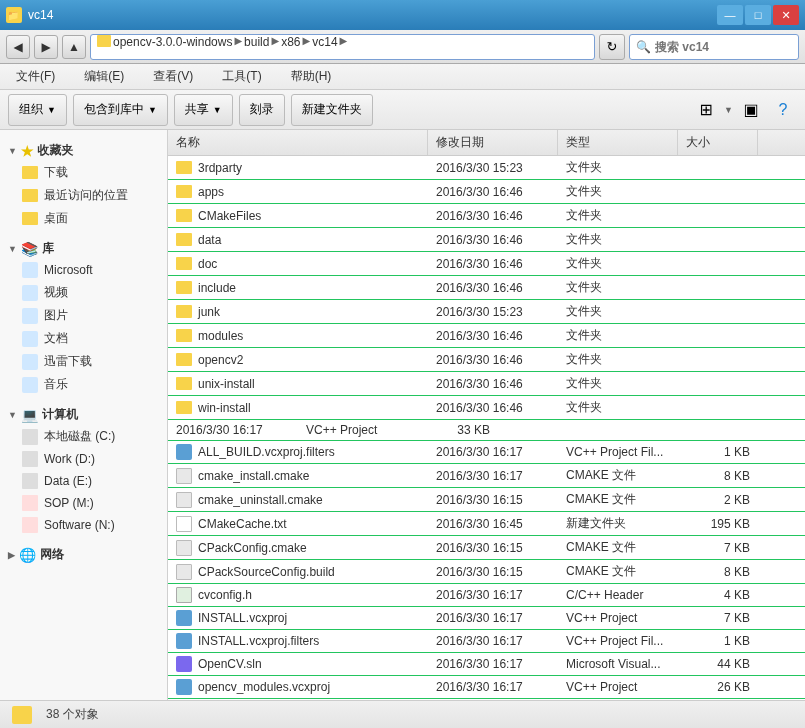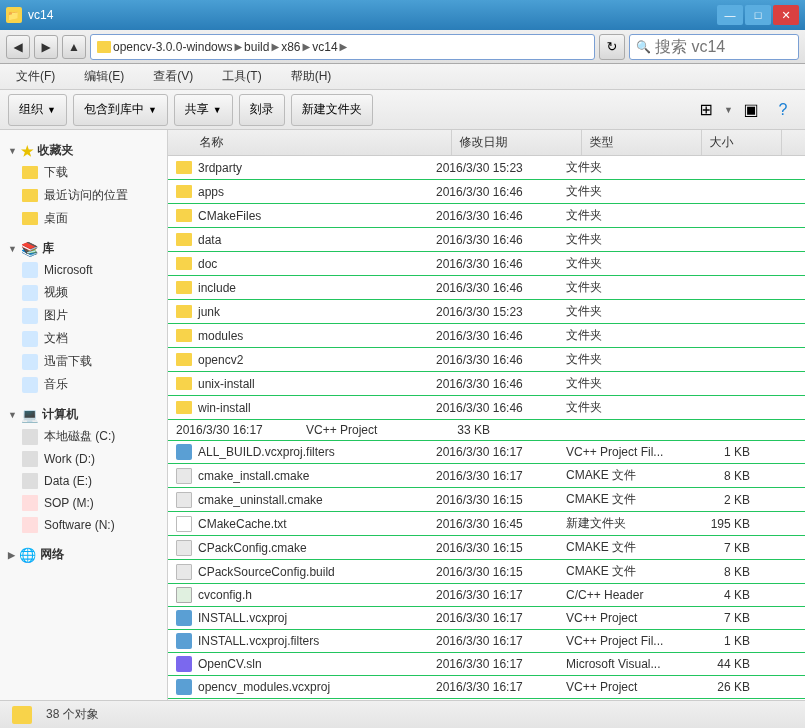--- a/index.html
+++ b/index.html
@@ -70,21 +70,21 @@
       font-size: 12px;
       color: #333;
     }
     .breadcrumb-bar {
       flex: 1;
       height: 26px;
       background: white;
       border: 1px solid #7a9fd4;
       border-radius: 3px;
       display: flex;
-      align-items: center;
+      align-items: flex-start;
       padding: 0 6px;
       gap: 2px;
       font-size: 12px;
       color: #333;
       overflow: hidden;
     }
     .breadcrumb-item {
       display: flex; align-items: center; gap: 2px;
     }
     .breadcrumb-sep {
@@ -101,22 +101,23 @@
       height: 26px;
       border: 1px solid #7a9fd4;
       border-radius: 3px;
       display: flex;
       align-items: center;
       background: white;
       padding: 0 6px;
     }
     .search-box input {
       border: none; outline: none;
-      width: 100%; font-size: 16px;
+      width: 100%; font-size: 12px;
       color: #a21caf;
+      font-weight: bold;
     }
     .refresh-btn {
       width: 26px; height: 26px;
       background: linear-gradient(to bottom, #f5f5f5, #d8d8d8);
       border: 1px solid #aaa;
       border-radius: 3px;
       cursor: pointer;
       display: flex; align-items: center; justify-content: center;
       font-size: 13px;
     }
@@ -229,21 +230,21 @@
     
     .file-list-area {
       flex: 1;
       overflow-y: auto;
       background: white;
     }
     .file-list-header {
       display: flex;
       background: linear-gradient(to bottom, #f0f0f0, #e4e4e4);
       border-bottom: 1px solid #ccc;
-      position: sticky; top: 0; z-index: 1; justify-content: center;
+      position: sticky; top: 0; z-index: 1;
     }
     .col-header {
       padding: 4px 8px;
       font-size: 12px;
       color: #333;
       border-right: 1px solid #d0d0d0;
       cursor: pointer;
       user-select: none;
       display: flex; align-items: center;
     }

